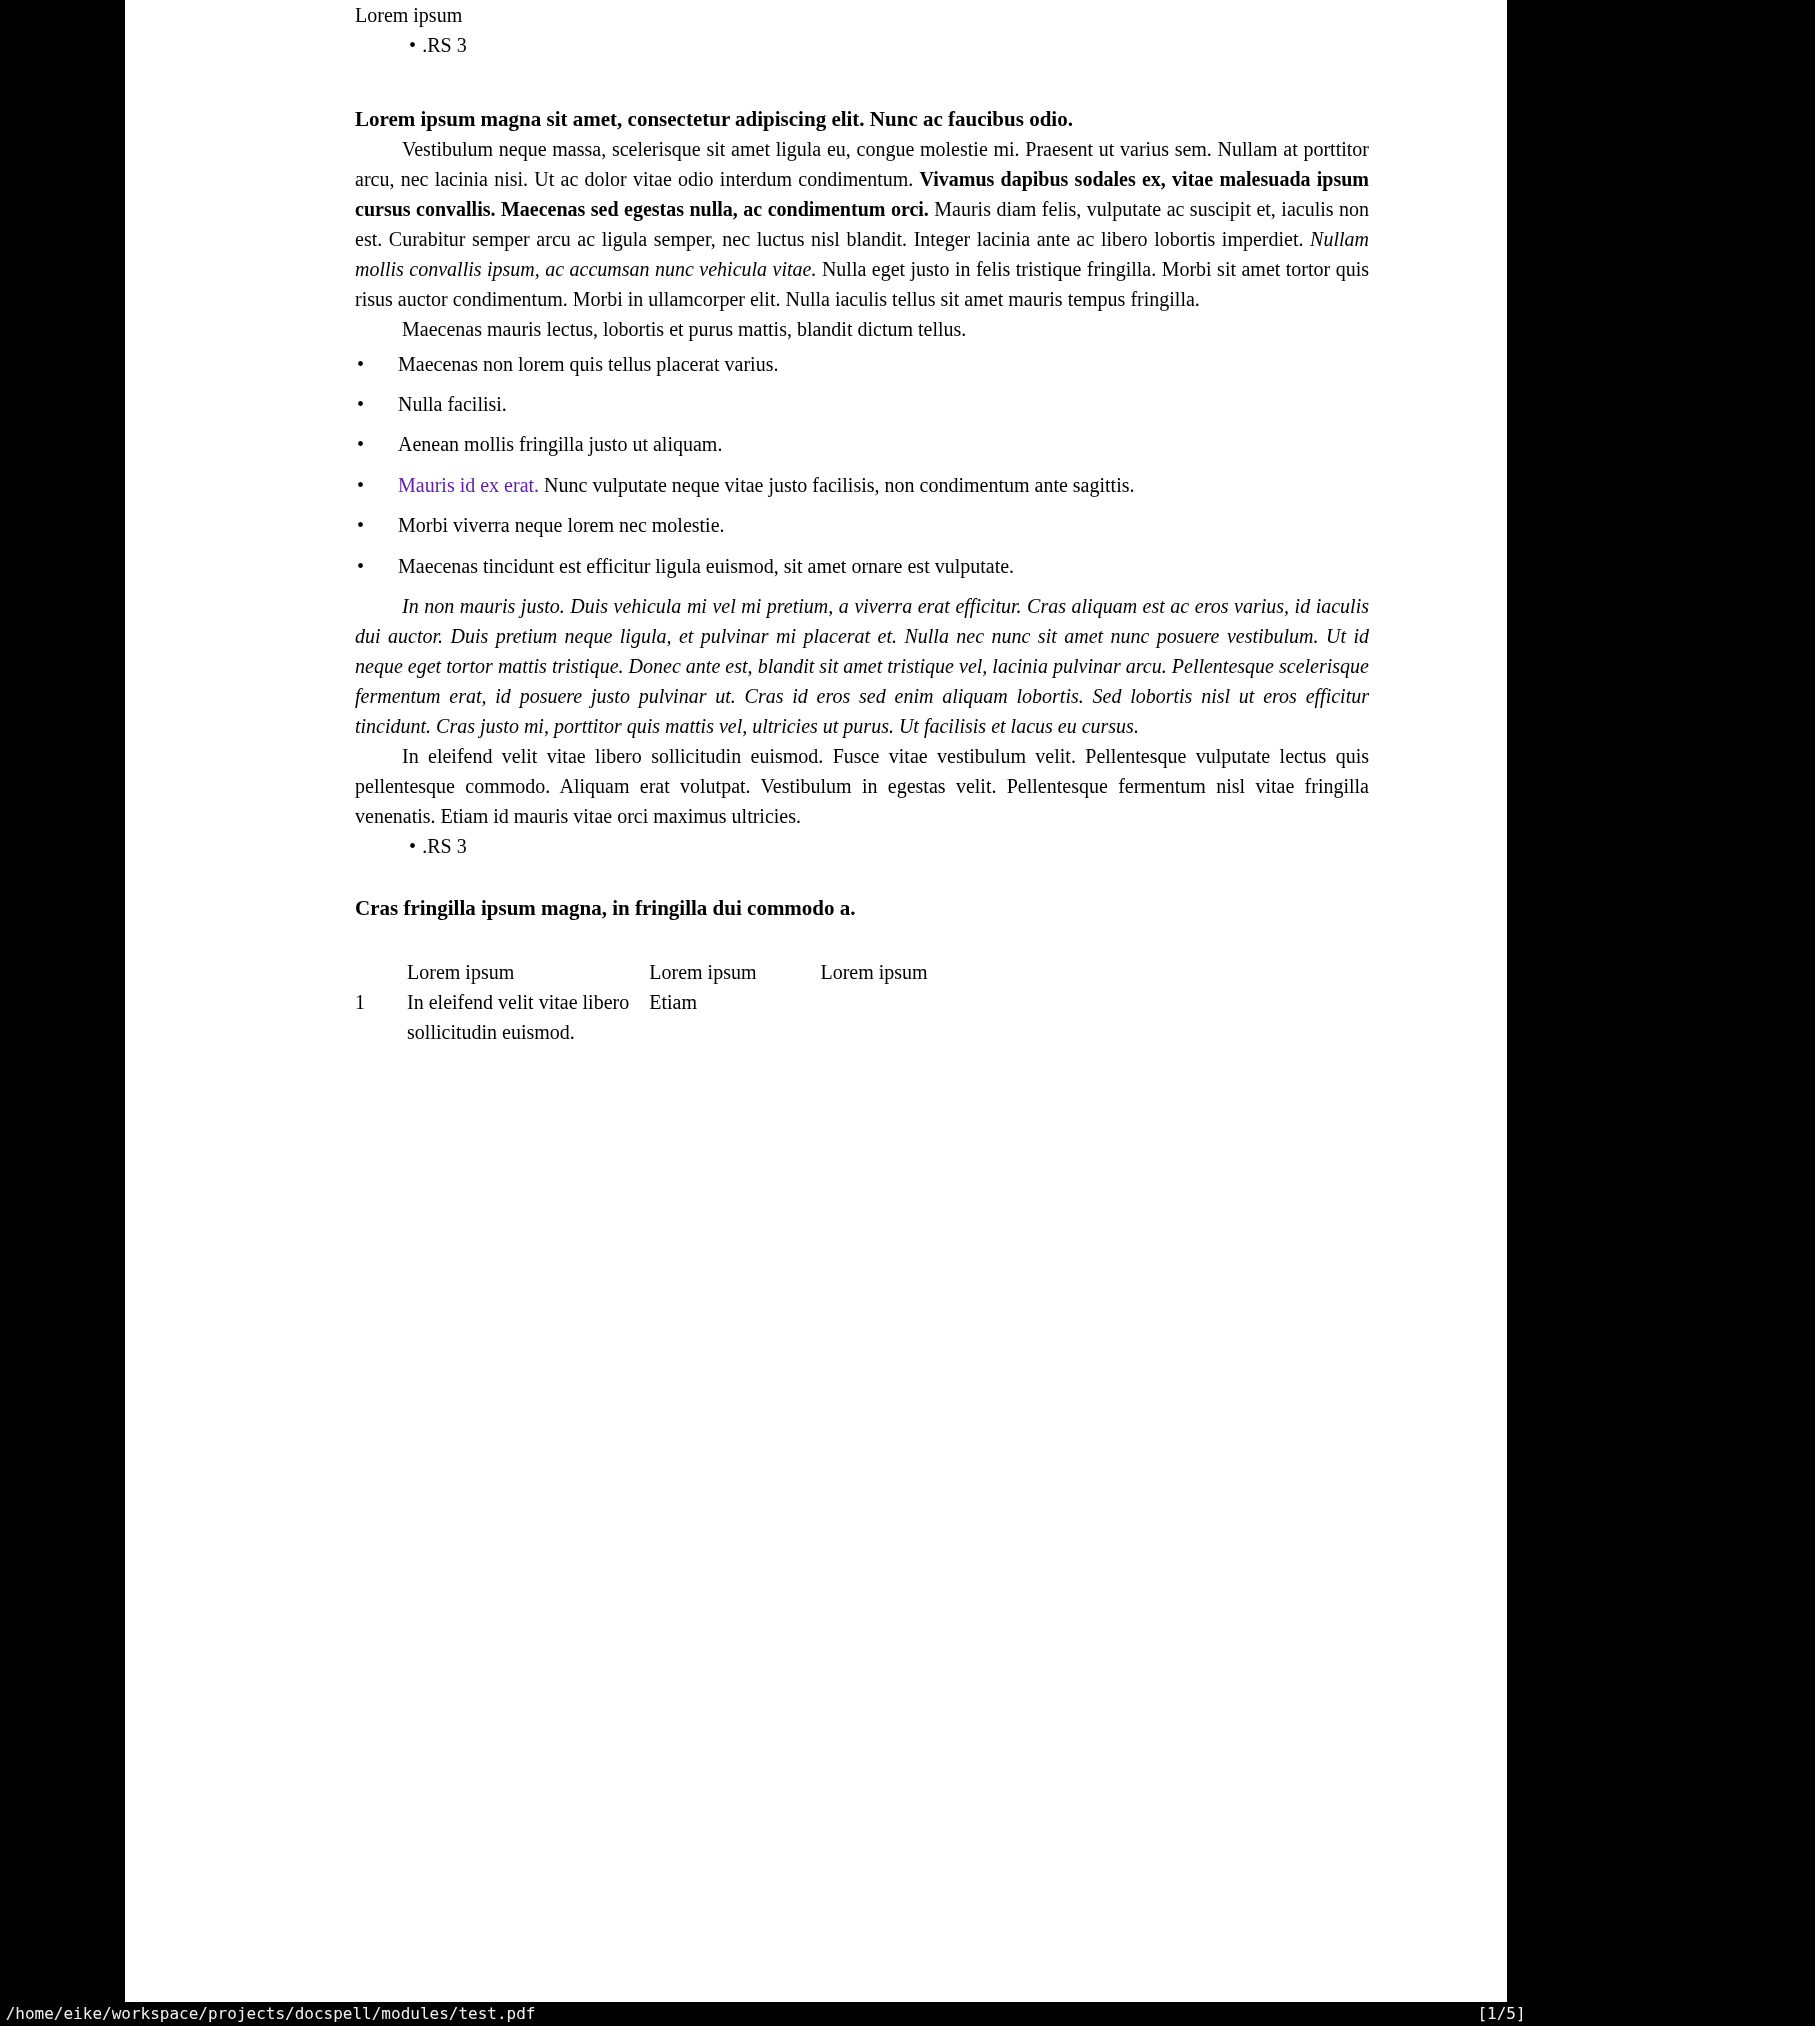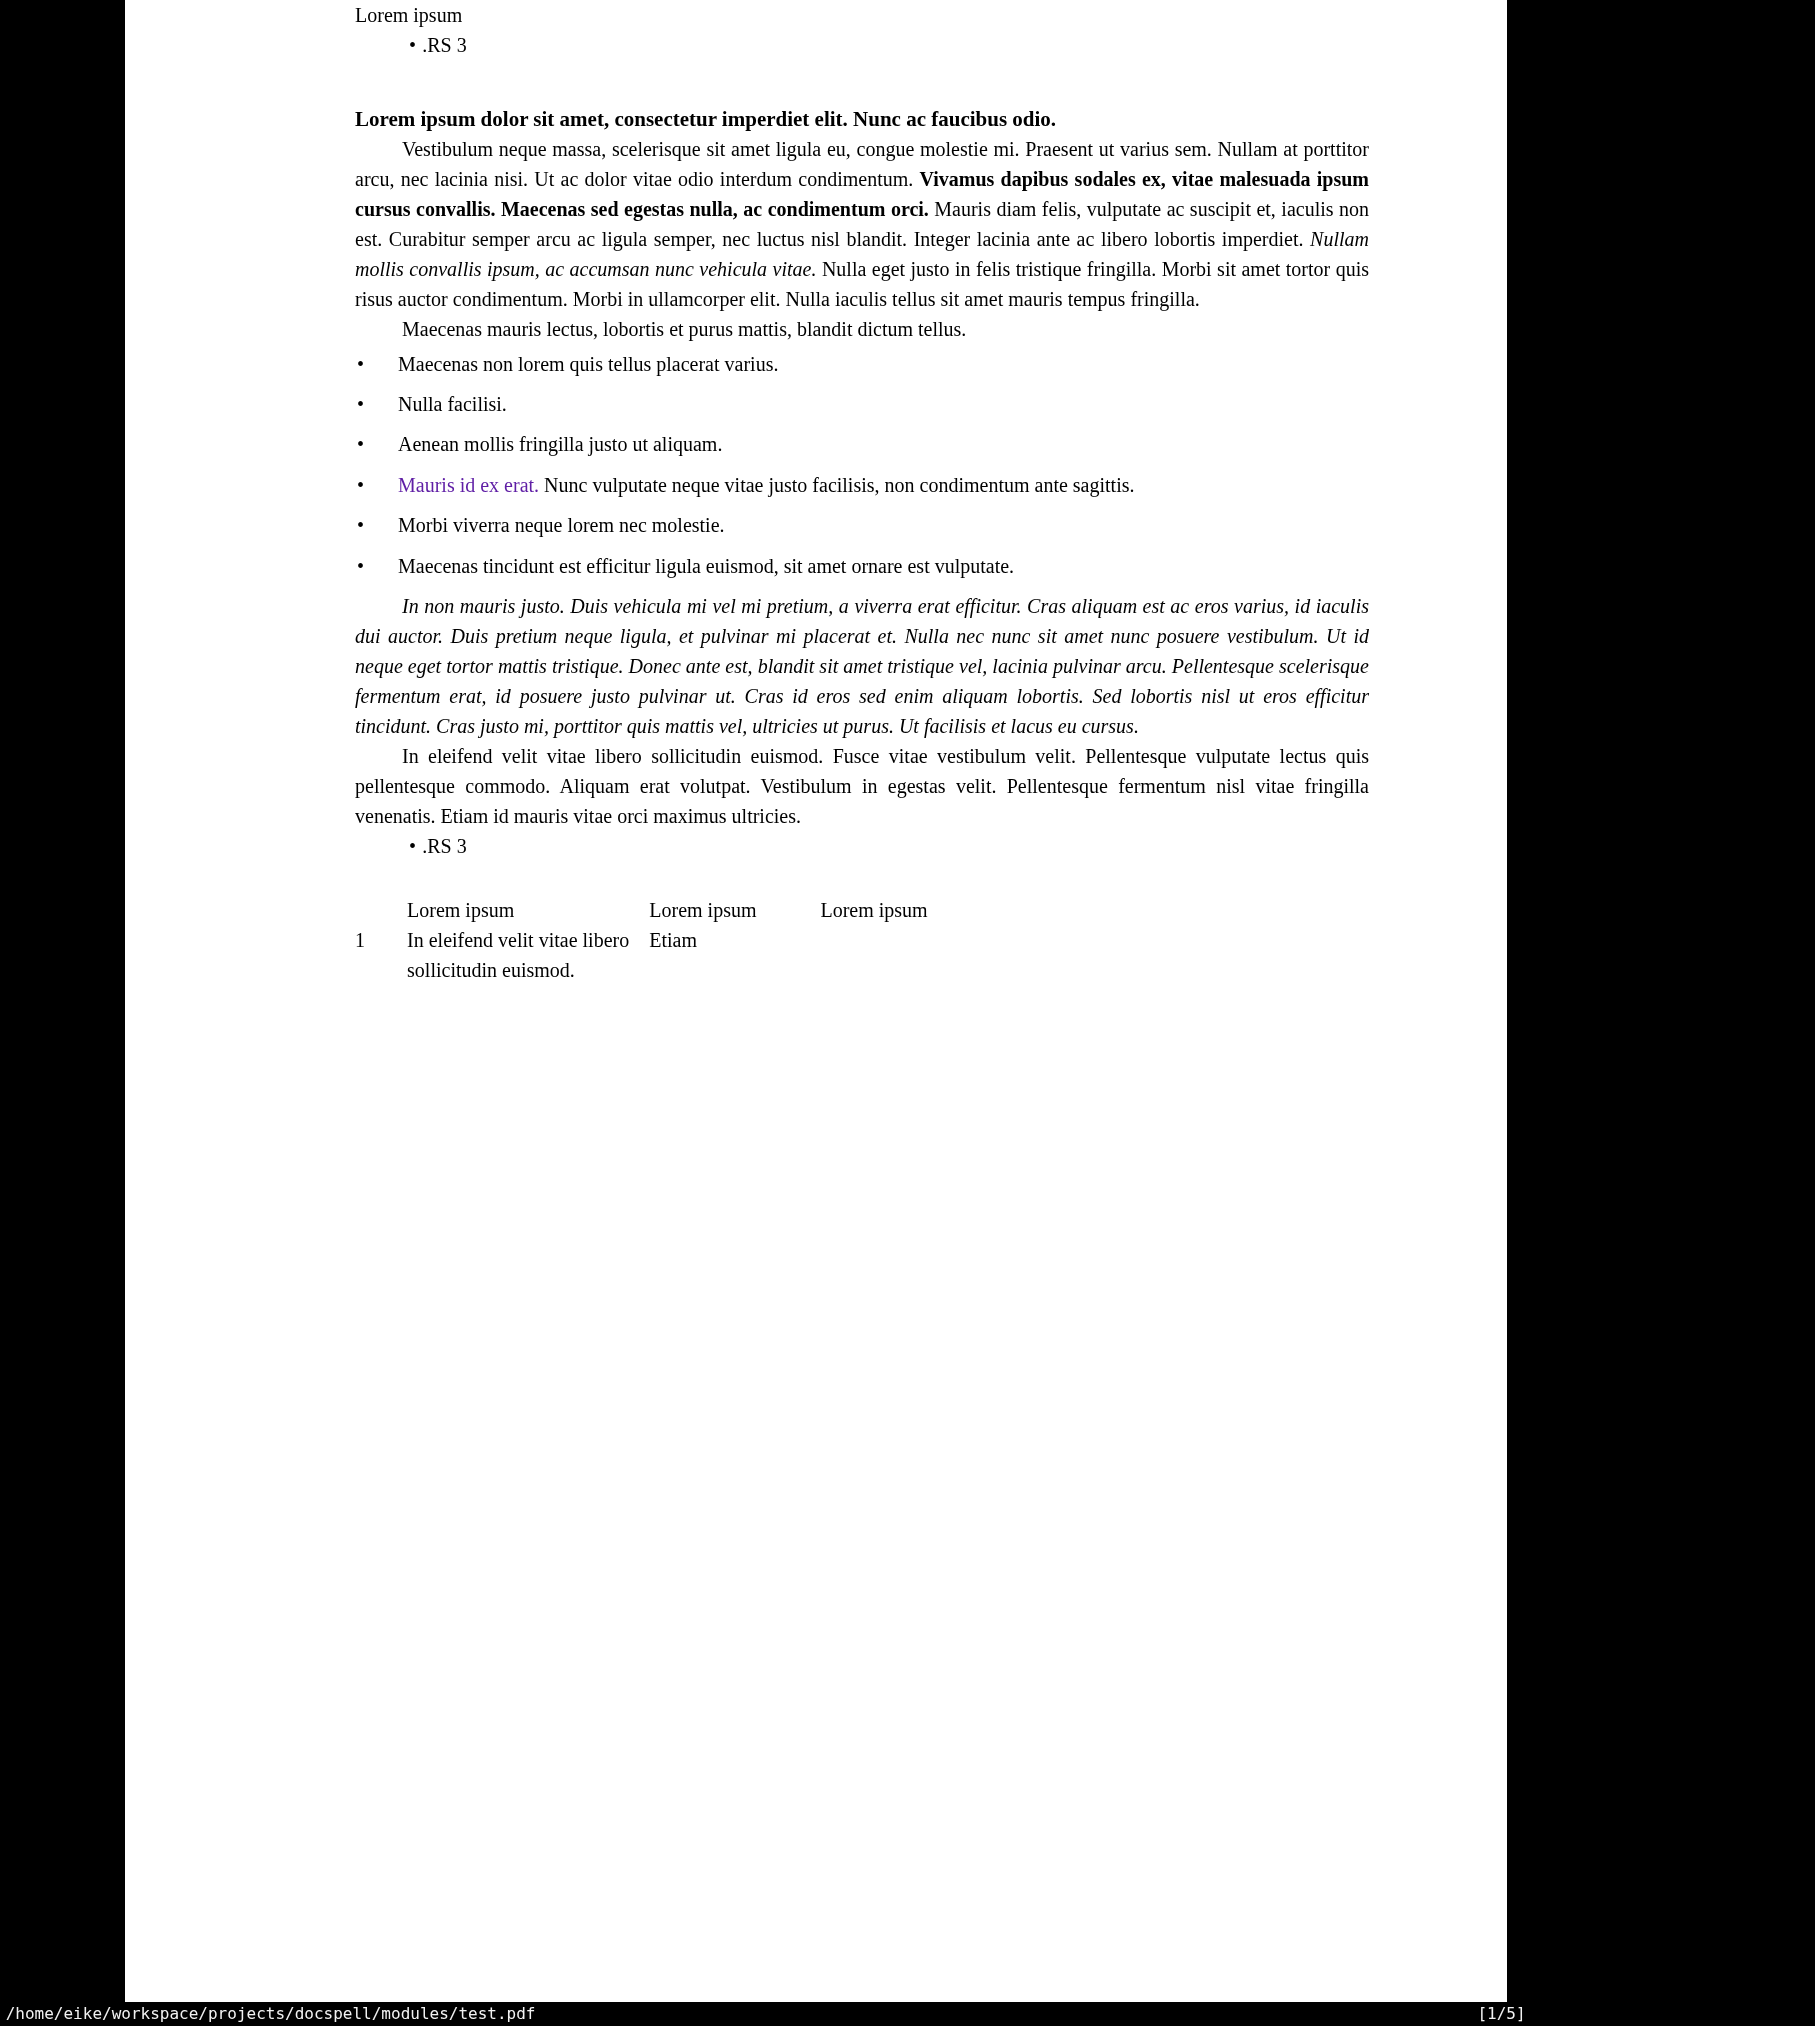--- a/index.html
+++ b/index.html
@@ -39,21 +39,21 @@
 </head>
 <body>
 
 <div class="page">
   <div class="content">
 
     <p class="intro">Lorem ipsum</p>
 
     <p class="rs-line"><span class="marker">•</span><span>.RS 3</span></p>
 
-    <h1 class="doc-heading h1">Lorem ipsum dolor sit amet, consectetur imperdiet elit. Nunc ac faucibus odio.</h1>
+    <h1 class="doc-heading h1">Lorem ipsum magna sit amet, consectetur adipiscing elit. Nunc ac faucibus odio.</h1>
 
     <p class="para1"><span>Vestibulum neque massa, scelerisque sit amet ligula eu, congue molestie mi. Praesent ut varius sem. Nullam at porttitor arcu, nec lacinia nisi. Ut ac dolor vitae odio interdum condimentum. </span><b>Vivamus dapibus sodales ex, vitae malesuada ipsum cursus convallis. Maecenas sed egestas nulla, ac condimentum orci.</b><span> Mauris diam felis, vulputate ac suscipit et, iaculis non est. Curabitur semper arcu ac ligula semper, nec luctus nisl blandit. Integer lacinia ante ac libero lobortis imperdiet. </span><i>Nullam mollis convallis ipsum, ac accumsan nunc vehicula vitae.</i><span> Nulla eget justo in felis tristique fringilla. Morbi sit amet tortor quis risus auctor condimentum. Morbi in ullamcorper elit. Nulla iaculis tellus sit amet mauris tempus fringilla.</span></p>
 
     <p class="para-short">Maecenas mauris lectus, lobortis et purus mattis, blandit dictum tellus.</p>
 
     <ul class="bullets">
       <li><span class="li-marker">•</span><span>Maecenas non lorem quis tellus placerat varius.</span></li>
       <li><span class="li-marker">•</span><span>Nulla facilisi.</span></li>
       <li><span class="li-marker">•</span><span>Aenean mollis fringilla justo ut aliquam.</span></li>
       <li><span class="li-marker">•</span><a class="doc-link">Mauris id ex erat.</a><span> Nunc vulputate neque vitae justo facilisis, non condimentum ante sagittis.</span></li>
@@ -61,20 +61,21 @@
       <li><span class="li-marker">•</span><span>Maecenas tincidunt est efficitur ligula euismod, sit amet ornare est vulputate.</span></li>
     </ul>
 
 
     <p class="para2">In non mauris justo. Duis vehicula mi vel mi pretium, a viverra erat efficitur. Cras aliquam est ac eros varius, id iaculis dui auctor. Duis pretium neque ligula, et pulvinar mi placerat et. Nulla nec nunc sit amet nunc posuere vestibulum. Ut id neque eget tortor mattis tristique. Donec ante est, blandit sit amet tristique vel, lacinia pulvinar arcu. Pellentesque scelerisque fermentum erat, id posuere justo pulvinar ut. Cras id eros sed enim aliquam lobortis. Sed lobortis nisl ut eros efficitur tincidunt. Cras justo mi, porttitor quis mattis vel, ultricies ut purus. Ut facilisis et lacus eu cursus.</p>
 
     <p class="para3">In eleifend velit vitae libero sollicitudin euismod. Fusce vitae vestibulum velit. Pellentesque vulputate lectus quis pellentesque commodo. Aliquam erat volutpat. Vestibulum in egestas velit. Pellentesque fermentum nisl vitae fringilla venenatis. Etiam id mauris vitae orci maximus ultricies.</p>
 
     <p class="rs-line2"><span class="marker">•</span><span>.RS 3</span></p>
 
+    <h2 class="doc-heading h2">Cras fringilla ipsum magna, in fringilla dui commodo a.</h2>
 
     <table class="doc-table">
       <colgroup>
           <col class="c-num">
           <col class="c-1">
           <col class="c-2">
           <col class="c-3">
         </colgroup>
       <tbody>
           <tr>

